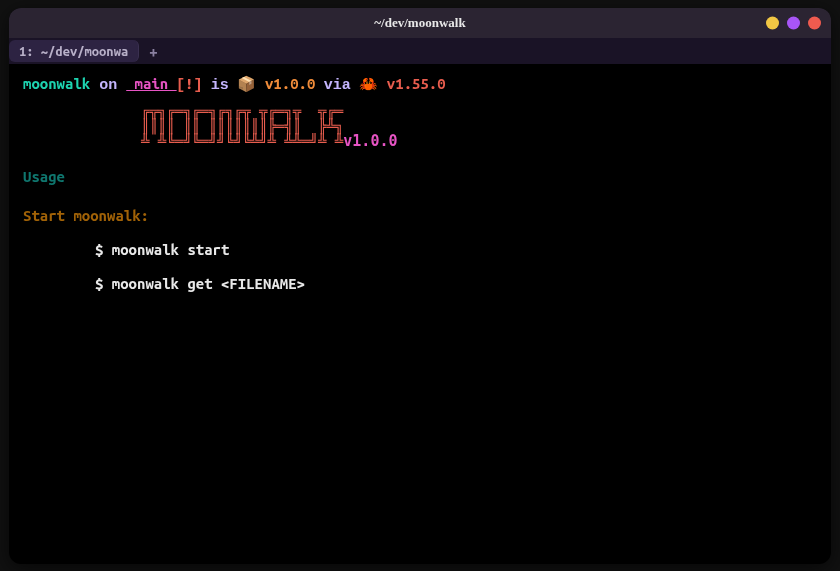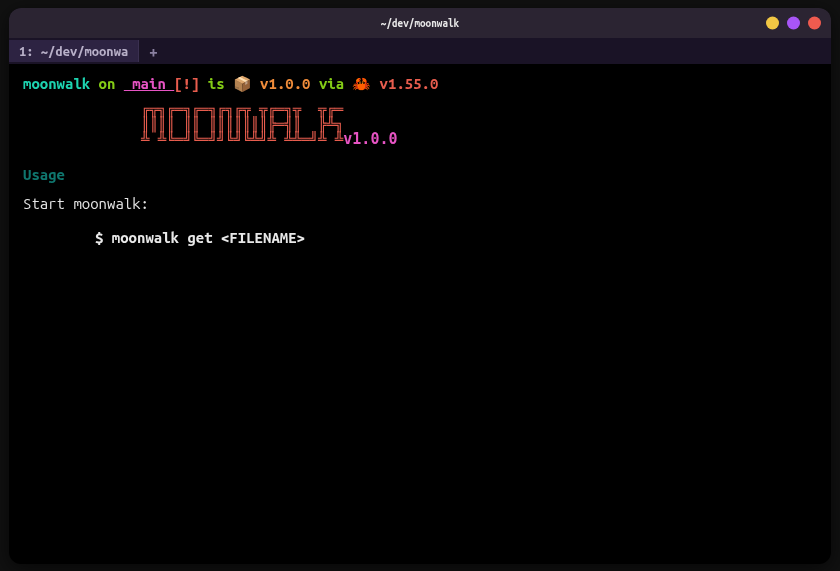--- a/index.html
+++ b/index.html
@@ -22,22 +22,23 @@
     .titlebar {
       height: 30px;
       background: #2b2432;
       display: flex;
       align-items: center;
       justify-content: center;
       position: relative;
     }
     .title-text {
       color: #e8e8e8;
-      font-size: 10px;
+      font-size: 13px;
       font-weight: 600;
+      font-family: Liberation Serif, serif;
     }
     .window-controls {
       position: absolute;
       right: 10px;
       top: 50%;
       transform: translateY(-50%);
       display: flex;
       gap: 8px;
     }
     .control-dot {
@@ -54,57 +55,58 @@
       display: flex;
       align-items: center;
     }
     .tab {
       background: #2d2342;
       color: #b8b0c8;
       font-size: 13px;
       padding: 4px 10px;
       border-right: 1px solid #3a3050;
       font-weight: 600;
+      border-radius: 6px;
     }
     .tab-add {
       color: #8a80a0;
       padding: 0 10px;
       font-size: 15px;
       font-weight: bold;
       cursor: pointer;
     }
     .terminal-body {
       padding: 10px 14px;
       font-size: 15px;
       line-height: 1.35;
       color: #e8e8e8;
       font-weight: 600;
     }
     .prompt-line { white-space: pre; }
     .c-cyan { color: #1dd3b0; }
-    .c-white { color: #84cc16; }
+    .c-white { color: #c4b5fd; font-family: Liberation Mono, monospace; }
     .c-magenta { color: #e754c4; text-decoration: underline; }
     .c-red { color: #e85d4e; }
     .c-orange { color: #f08c3a; }
     .c-green { color: #5ec26a; }
     .ascii-art {
       color: #e85d4e;
       font-size: 14px;
       line-height: 1.05;
       white-space: pre;
       margin: 8px 0 6px 0;
       letter-spacing: 0px;
     }
     .version-tag {
       color: #e754c4;
       font-size: 15px;
     }
     .section { margin-top: 18px; }
     .usage-head { color: #0f766e; font-weight: 700; }
-    .desc { color: #e5e5e5; font-weight: 400; margin-top: 8px; }
+    .desc { color: #a16207; font-weight: 700; margin-top: 18px; }
     .cmd { color: #e8e8e8; margin-top: 14px; padding-left: 72px; white-space: pre; font-weight: 700;}
   </style>
 </head>
 <body>
 
 <div class="terminal-window">
 
   <div class="titlebar">
     <span class="title-text">~/dev/moonwalk</span>
     <div class="window-controls">
@@ -127,19 +129,20 @@
     <div>
       <pre class="ascii-art"><span>              ╔╦╗╔═╗╔═╗╔╗╔╦ ╦╔═╗╦  ╦╔═
               ║║║║ ║║ ║║║║║║║╠═╣║  ╠╩╗
               ╩ ╩╚═╝╚═╝╝╚╝╚╩╝╩ ╩╩═╝╩ ╩</span><span class="version-tag">v1.0.0</span></pre>
     </div>
 
     <div class="section">
       <div class="usage-head">Usage</div>
 
       <div class="desc">Start moonwalk:</div>
+      <div class="cmd">$ moonwalk start</div>
 
 
       <div class="cmd">$ moonwalk get &lt;FILENAME&gt;</div>
     </div>
 
   </div>
 </div>
 
 </body></html>

